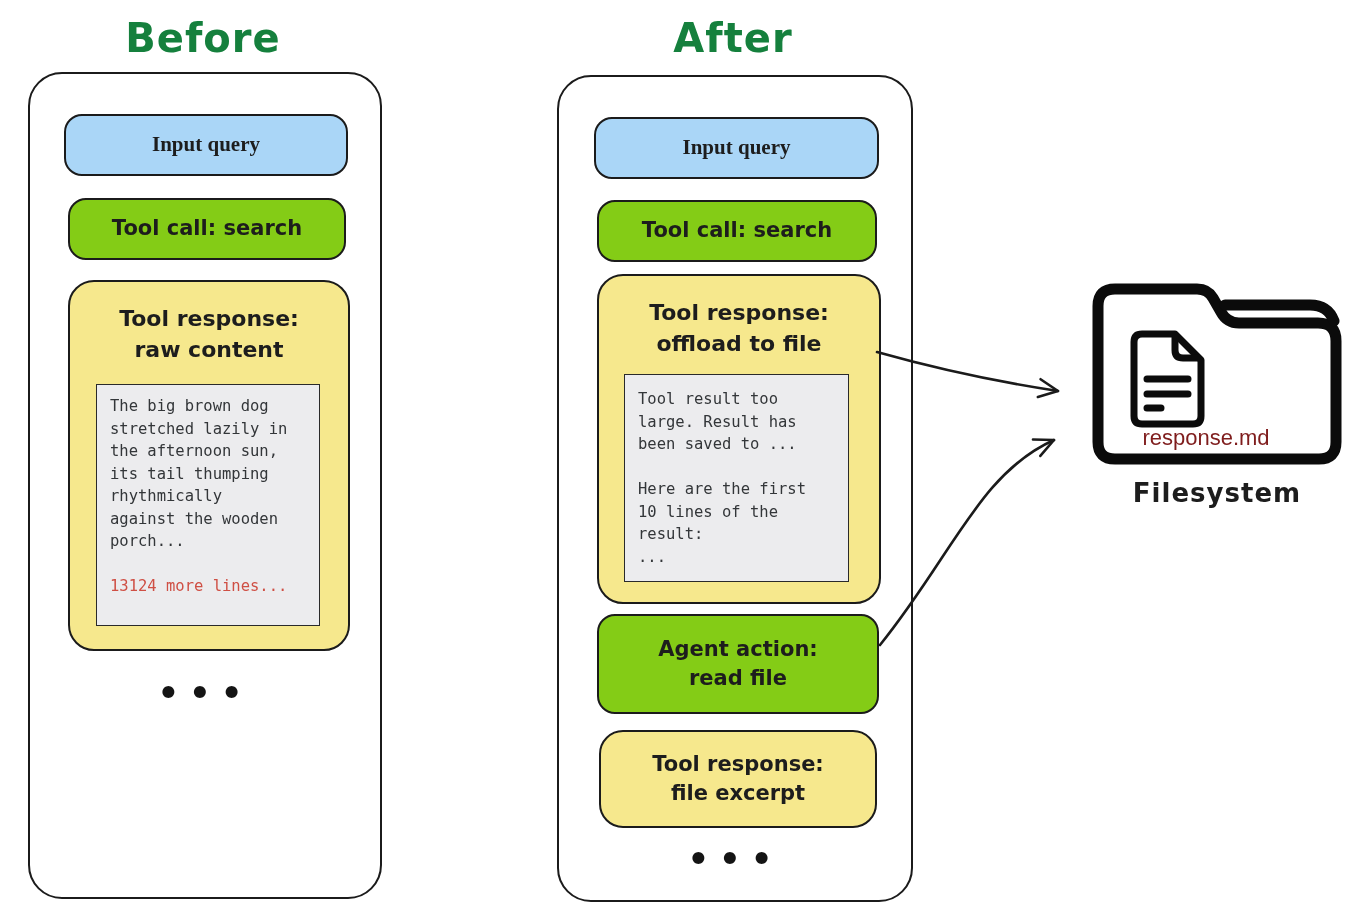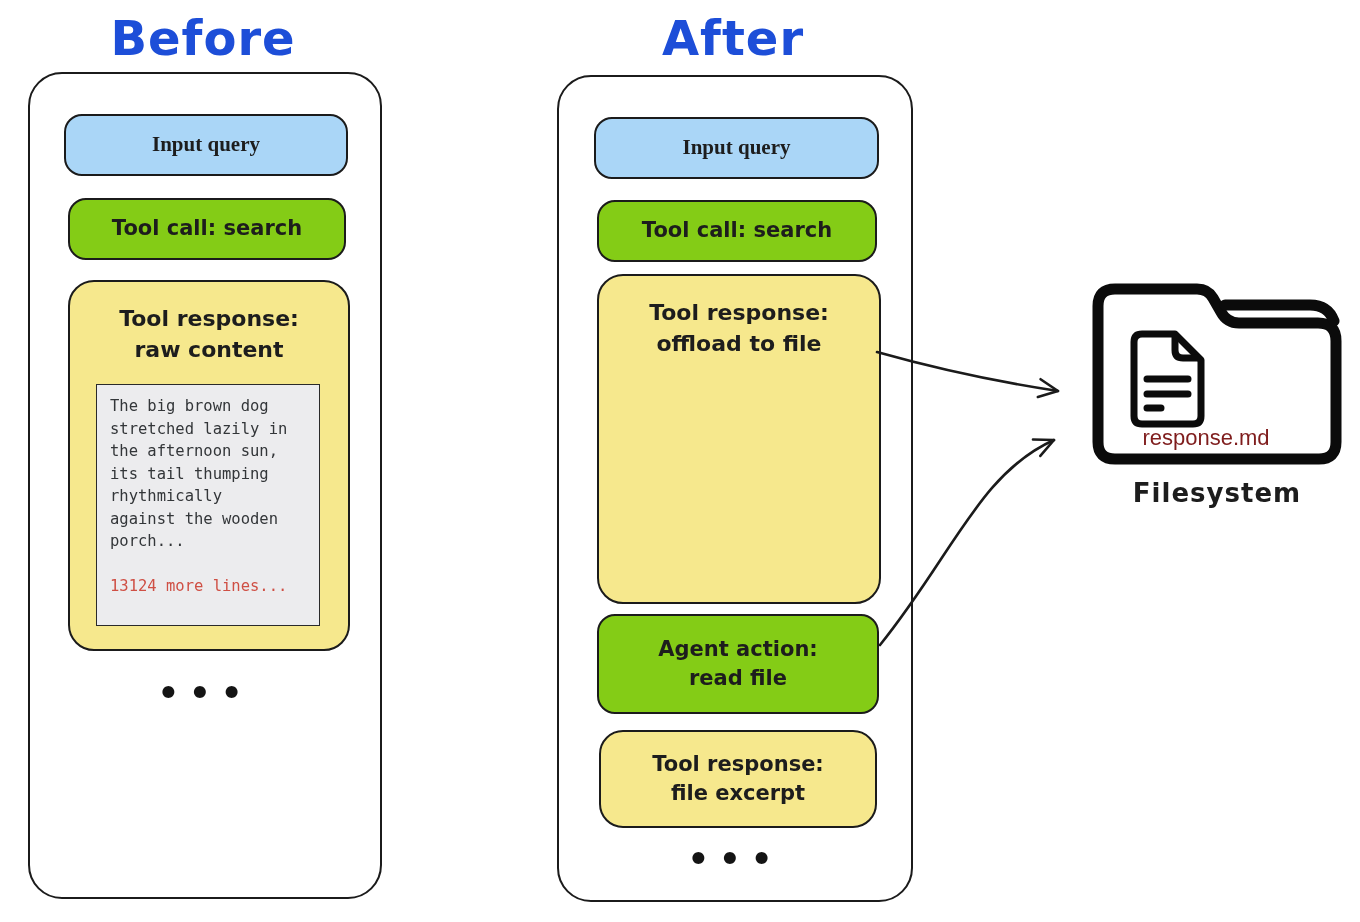--- a/index.html
+++ b/index.html
@@ -2,21 +2,21 @@
 <html><head>
 <meta charset="utf-8">
 <style>
   html,body{margin:0;padding:0;background:#ffffff;}
   .canvas{
     position:relative;width:1360px;height:922px;background:#ffffff;
     font-family:"DejaVu Sans",sans-serif;color:#1d1d1d;overflow:hidden;
   }
   .col-title{
     position:absolute;top:10px;height:56px;display:flex;align-items:center;justify-content:center;
-    font-size:48px;font-weight:700;letter-spacing:1px;color:#1d4ed8;
+    font-size:40px;font-weight:700;letter-spacing:1px;color:#15803d;
   }
   .col-title.before{left:28px;width:350px;}
   .col-title.after{left:557px;width:352px;}
   .panel{
     position:absolute;background:#ffffff;border:2.5px solid #1b1b1b;border-radius:34px;
   }
   .panel.before{left:28px;top:72px;width:350px;height:823px;}
   .panel.after{left:557px;top:75px;width:352px;height:823px;}
   .msg{
     position:absolute;border:2px solid #1b1b1b;border-radius:18px;
@@ -82,20 +82,30 @@
     </div>
     <div class="dots" style="top:602px;">•••</div>
   </section>
 
   <section class="panel after">
     <div class="msg blue" style="left:35px;top:40px;width:281px;height:58px;">Input query</div>
     <div class="msg green" style="left:38px;top:123px;width:276px;height:58px;">Tool call: search</div>
     <div class="card" style="left:38px;top:197px;width:280px;height:326px;">
       <div class="card-title">Tool response:
 offload to file</div>
+      <div class="code-box" style="left:25px;top:98px;width:225px;height:208px;padding:13px 13px;">
+        <p class="code">Tool result too
+large. Result has
+been saved to ...
+
+Here are the first
+10 lines of the
+result:
+...</p>
+      </div>
     </div>
     <div class="msg green" style="left:38px;top:537px;width:278px;height:96px;">Agent action:
 read file</div>
     <div class="msg yellow" style="left:40px;top:653px;width:274px;height:94px;border-radius:24px;">Tool response:
 file excerpt</div>
     <div class="dots" style="top:765px;">•••</div>
   </section>
 
   <svg class="arrows" viewBox="0 0 1360 922">
     <defs>

